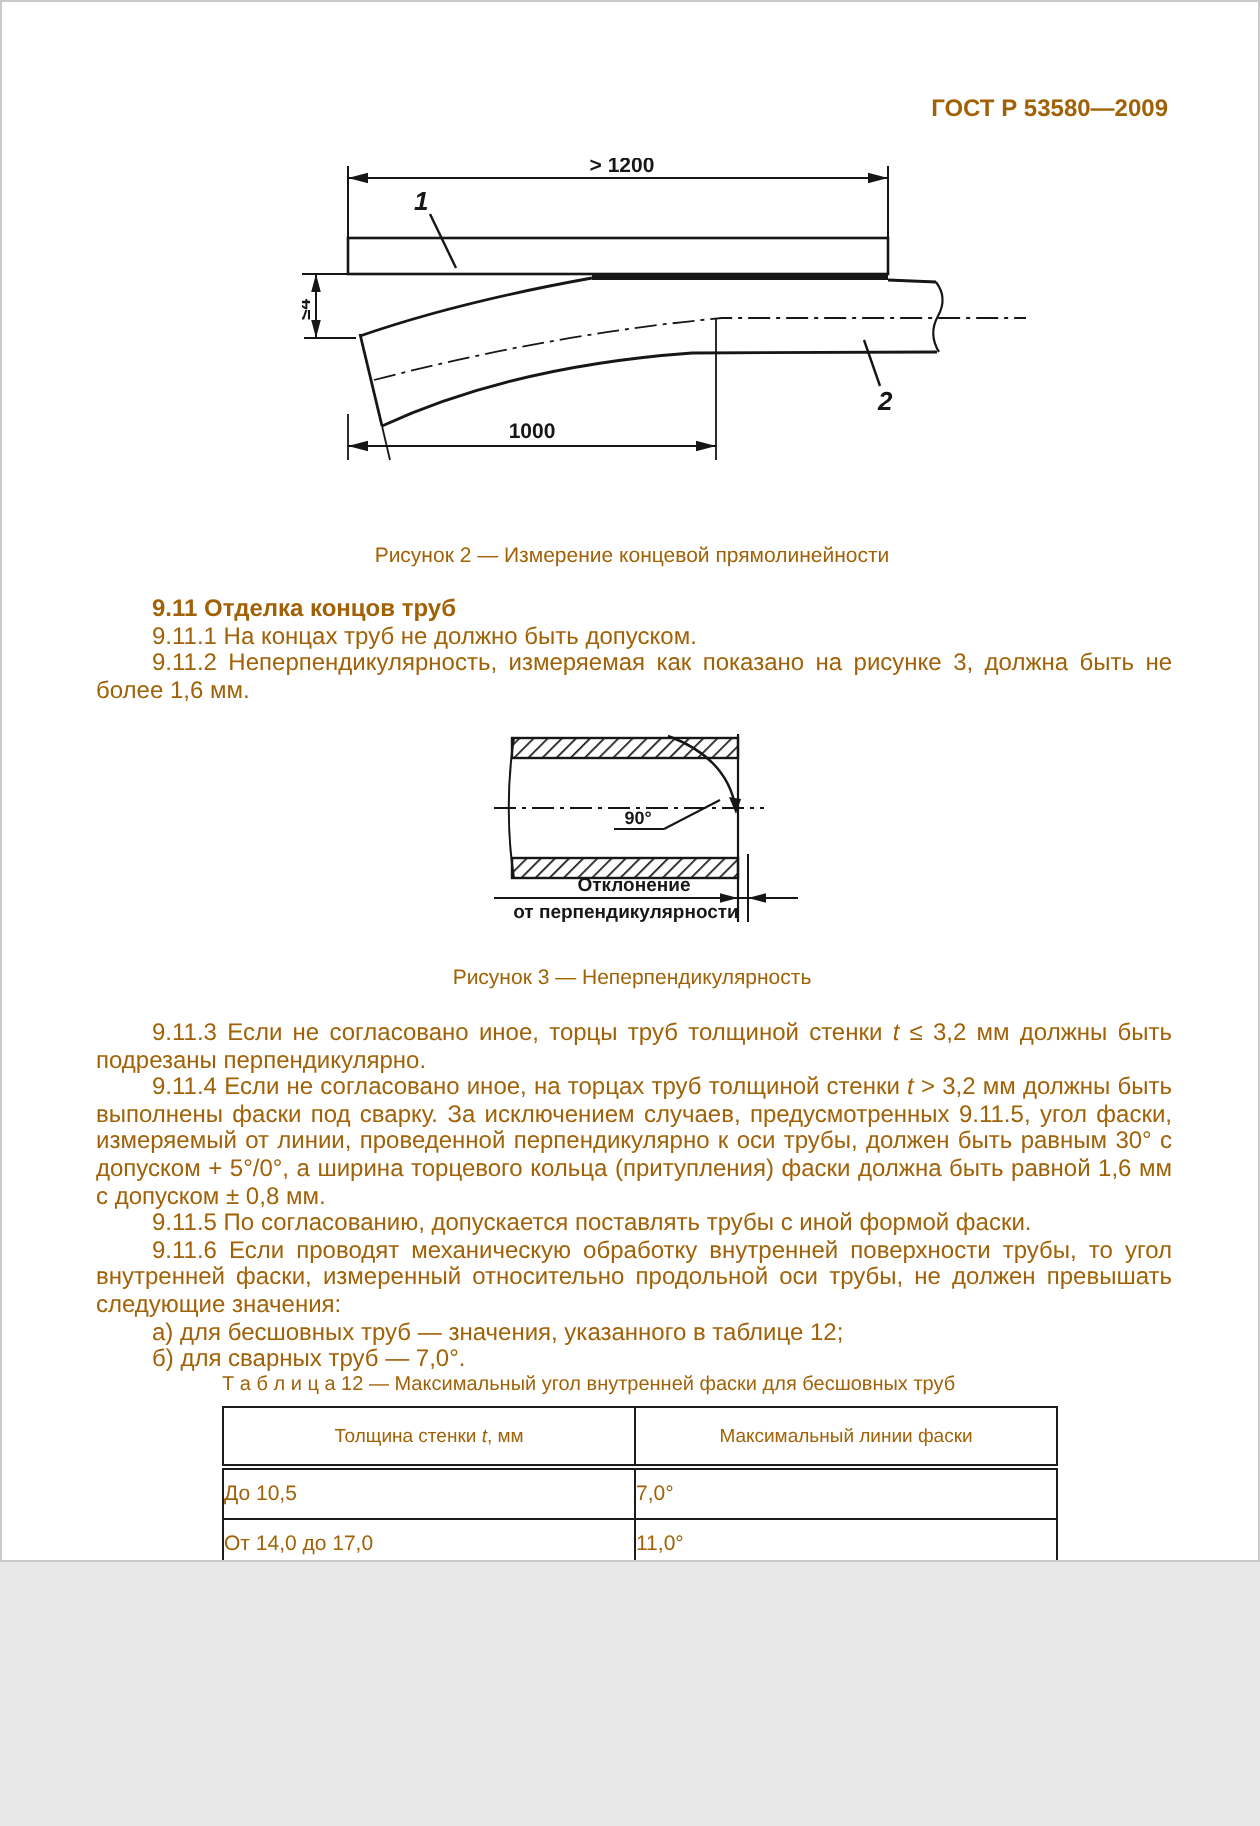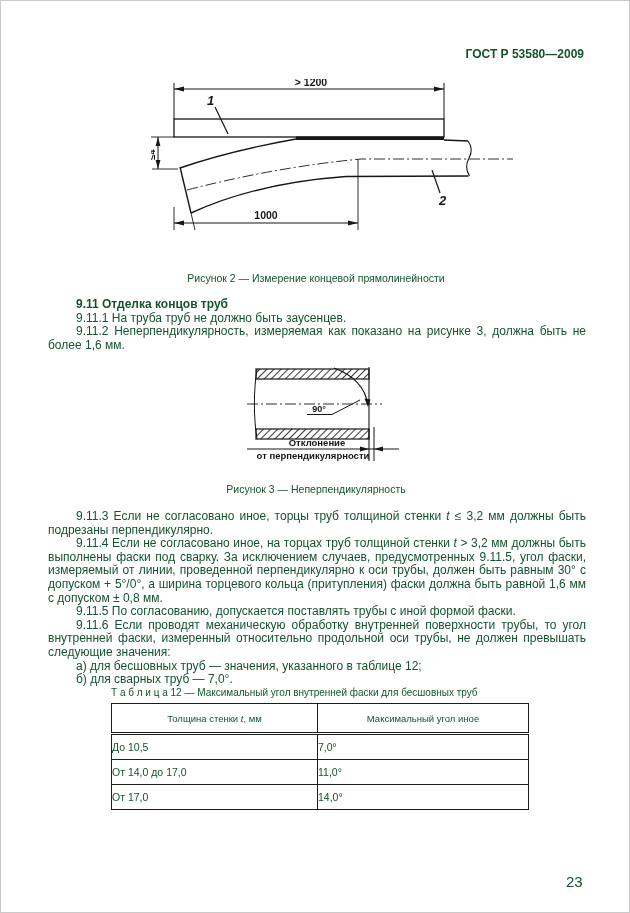--- a/index.html
+++ b/index.html
@@ -1,18 +1,18 @@
 <!DOCTYPE html>
 <html><head>
 <meta charset="utf-8">
 <style>
   html,body { margin:0; padding:0; background:#e8e8e8; }
   .page {
-    position:relative; width:630px; height:913px; background:#ffffff;
-    color:#14532d; font-family:"Liberation Sans", sans-serif;
+    position:relative; width:630px; height:781px; background:#ffffff;
+    color:#a16207; font-family:"Liberation Sans", sans-serif;
     border:1px solid #c9c9c9; box-sizing:border-box; overflow:hidden;
   }
   .abs { position:absolute; }
   .hdr { top:46px; right:45px; font-size:12px; font-weight:bold; }
   .pgnum { top:872px; left:565px; font-size:15px; }
   .centerline-text { left:0; width:630px; text-align:center; }
   .legend { top:247px; font-size:10px; }
   .legend i { font-family:"Liberation Serif", serif; }
   .figcap2 { top:271px; font-size:10.5px; }
   .figcap3 { top:482px; font-size:10.5px; }
@@ -85,21 +85,21 @@
     <text transform="translate(4,81) rotate(-90)" font-size="9.5" font-weight="bold">≤4</text>
 
     <line x1="281" y1="91" x2="289" y2="114" stroke="#161616" stroke-width="1.2"></line>
     <text x="288" y="126" font-size="13" font-weight="bold" font-style="italic">2</text>
   </svg>
 
   <div class="abs centerline-text figcap2">Рисунок 2 — Измерение концевой прямолинейности</div>
 
   <div class="abs tblock" style="top:297px">
     <p class="h">9.11 Отделка концов труб</p>
-    <p>9.11.1 На труба труб не должно быть заусенцев.</p>
+    <p>9.11.1 На концах труб не должно быть допуском.</p>
     <p>9.11.2 Неперпендикулярность, измеряемая как показано на рисунке 3,  должна  быть не более 1,6 мм.</p>
   </div>
 
   <svg class="abs" style="left:240px; top:358px" width="190" height="115" viewBox="0 0 190 115">
     <defs>
       <pattern id="hatch" width="5" height="5" patternUnits="userSpaceOnUse" patternTransform="rotate(45)">
         <line x1="0" y1="0" x2="0" y2="5" stroke="#161616" stroke-width="1.7"></line>
       </pattern>
     </defs>
     <rect x="15" y="10" width="113" height="10" fill="url(#hatch)" stroke="#161616" stroke-width="1.2"></rect>
@@ -136,21 +136,21 @@
   <div class="abs tbl-title">Т а б л и ц а  12 — Максимальный угол внутренней фаски для бесшовных труб</div>
 
   <table class="abs t12">
     <colgroup>
         <col class="c1">
         <col class="c2">
       </colgroup>
     <thead>
       <tr>
         <th><span>Толщина стенки </span><i class="ital">t</i><span>, мм</span></th>
-        <th>Максимальный угол иное</th>
+        <th>Максимальный линии фаски</th>
       </tr>
     </thead>
     <tbody>
       <tr>
         <td class="c-left">До 10,5</td>
         <td class="c-center">7,0°</td>
       </tr>
       <tr>
         <td class="c-left">От 14,0 до 17,0</td>
         <td class="c-center">11,0°</td>

